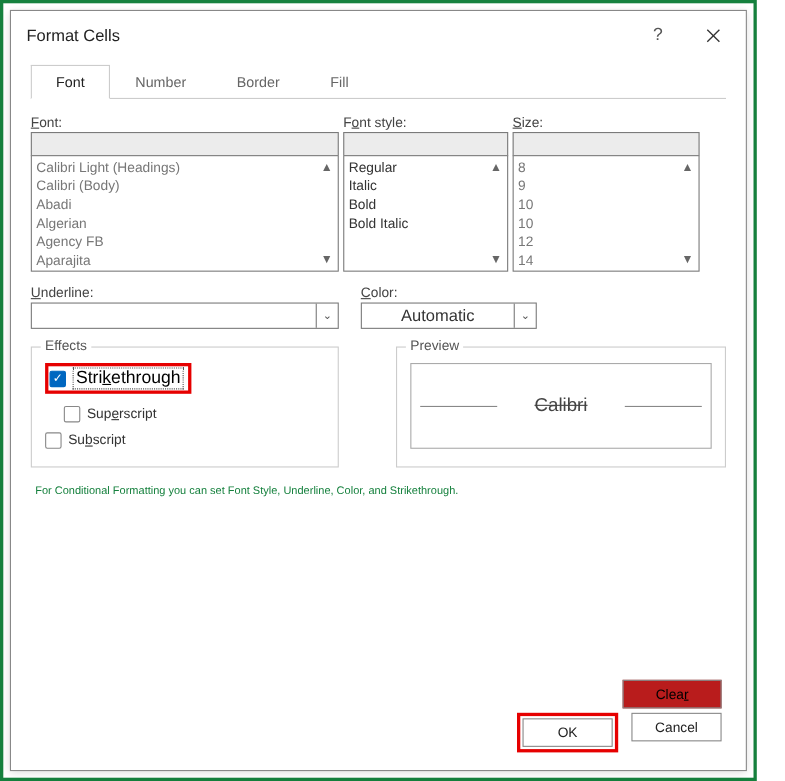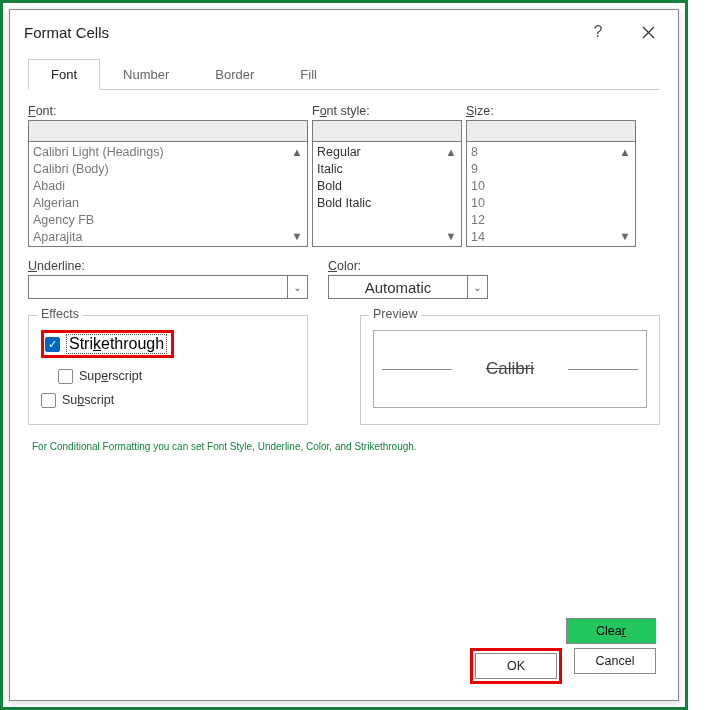--- a/index.html
+++ b/index.html
@@ -58,21 +58,21 @@
   .preview-line { position:absolute; height:1px; background:#888; top:50%; }
   .pl-left { left:8px; width:70px; }
   .pl-right { right:8px; width:70px; }
   .preview-text { font-size:17px; color:#444; text-decoration: line-through; }
 
   .note { font-size: 10px; color: #15803d; margin: 16px 4px 0 4px; }
 
   .buttons { position: absolute; right: 22px; bottom: 16px; display:flex; gap:12px;padding-left:32px; }
   .btn { min-width: 82px; height: 26px; border: 1px solid #888; background:#fff; font-size:12.5px; color:#222; display:flex; align-items:center; justify-content:center; padding: 0 14px; }
   .btn-clear-row { position:absolute; right:22px; bottom: 56px; }
-  .btn-clear { min-width: 90px; height: 26px; border:1px solid #888; background:#22c55e; font-size:12.5px; display:flex; align-items:center; justify-content:center; }
+  .btn-clear { min-width: 90px; height: 26px; border:1px solid #888; background:#b91c1c; font-size:12.5px; display:flex; align-items:center; justify-content:center; }
   .hl-ok { border: 3px solid #e60000; padding: 2px; }
 </style>
 </head>
 <body>
 
 <div class="frame">
   <div class="dialog">
 
     <div class="titlebar">
       <div class="title">Format Cells</div>

